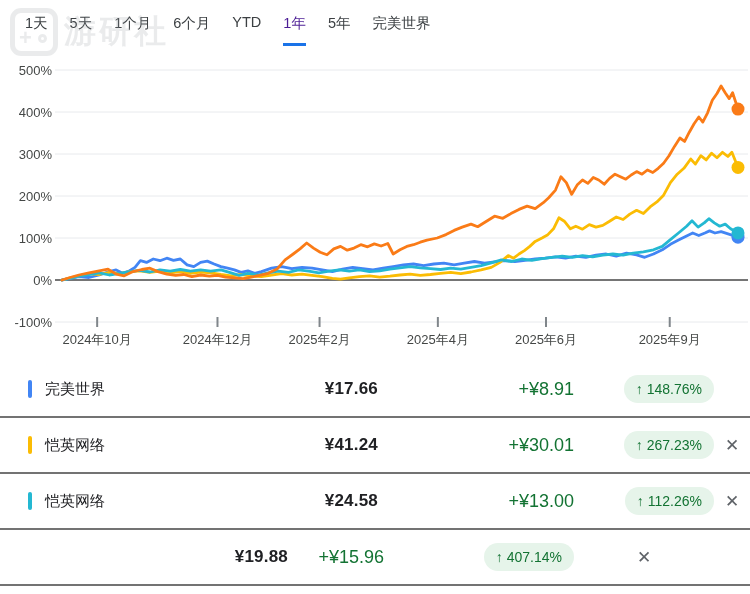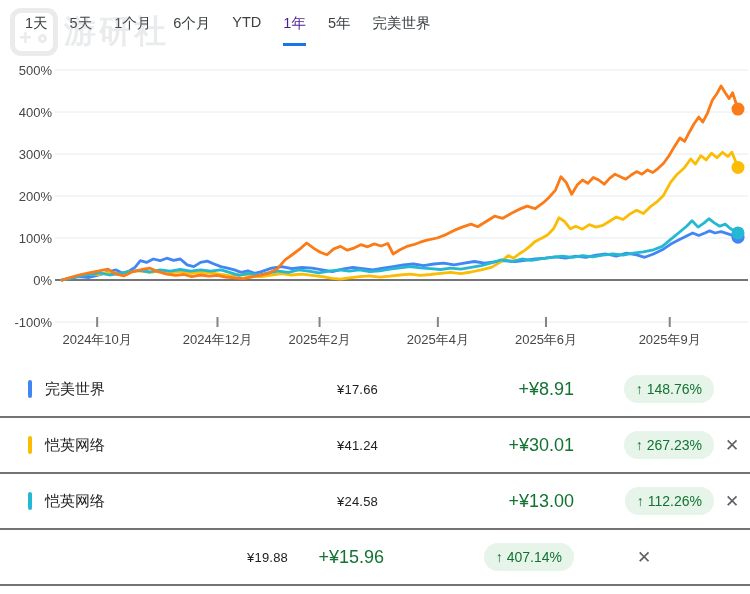--- a/index.html
+++ b/index.html
@@ -31,21 +31,21 @@
   
   .rows{ margin-top:8px; }
   .row{
     display:grid; grid-template-columns:1fr 90px 190px 140px 36px;
     align-items:center; height:56px; padding-left:28px;
     border-bottom:2px solid #737373; cursor:pointer;
   }
   .name-cell{ display:flex; align-items:center; }
   .bar{ width:4px; height:18px; border-radius:2px; margin-right:13px; flex:none; }
   .sname{ font-size:15px; color:#202124; }
-  .price{ text-align:right; font-weight:400; font-size:13px; padding-right:6px; letter-spacing:.2px; }
+  .price{ text-align:right; font-weight:700; font-size:17px; padding-right:6px; letter-spacing:.2px; }
   .change{ text-align:right; color:#137333; font-weight:500; font-size:18px; }
   .badge-cell{ text-align:right; }
   .badge{ display:inline-flex; align-items:center; gap:4px; background:#E6F4EA; color:#137333;
     border-radius:18px; padding:6px 12px; font-size:14px; font-weight:500; }
   .close-cell{ text-align:center; }
   .close{ background:none; border:none; color:#5F6368; font-size:17px; line-height:1;
     cursor:pointer; padding:4px 6px; }
 </style>
 </head>
 <body>

